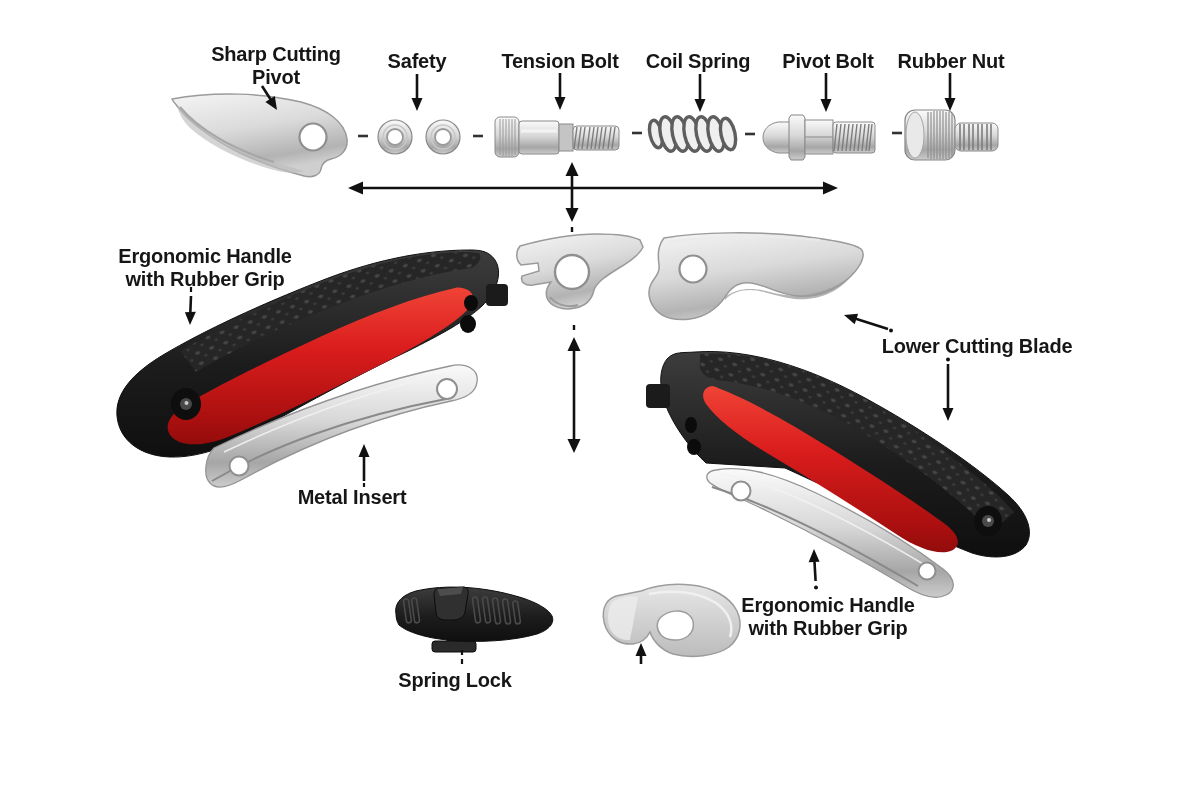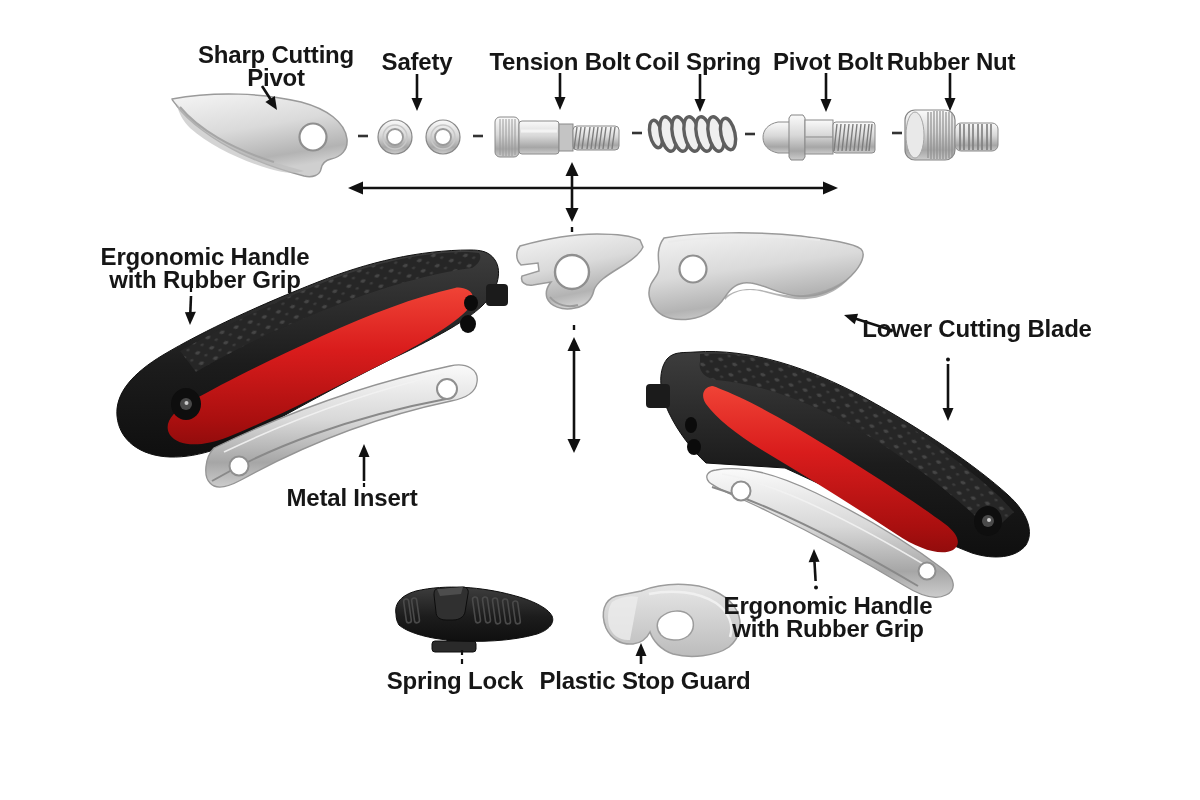--- a/index.html
+++ b/index.html
@@ -9,21 +9,21 @@
     background:var(--background,#ffffff);
     overflow:hidden;
     font-family:"Liberation Sans",sans-serif;
   }
   .stage svg{position:absolute;left:0;top:0;}
   .label{
     position:absolute;
     transform:translate(-50%,-50%);
     text-align:center;
     font-weight:700;
-    font-size:24px;
+    font-size:20px;
     line-height:23px;
     letter-spacing:-0.2px;
     white-space:nowrap;
     color:var(--text,#161616);
   }
   .label span{display:block;}
   .arrow-line{stroke:var(--arrow,#111111);fill:none;}
   .arrow-head{fill:var(--arrow,#111111);stroke:none;}
   .arrow-dot{fill:var(--arrow,#111111);}
 </style>
@@ -307,27 +307,24 @@
   <div class="label" style="left:951px;top:61px">
     <span>Rubber Nut</span>
   </div>
   <div class="label" style="left:205px;top:268px">
     <span>Ergonomic Handle</span>
     <span>with Rubber Grip</span>
   </div>
   <div class="label" style="left:352px;top:497px">
     <span>Metal Insert</span>
   </div>
-  <div class="label" style="left:977px;top:328px">
+  <div class="label" style="left:977px;top:346px">
     <span>Lower Cutting Blade</span>
   </div>
   <div class="label" style="left:828px;top:617px">
     <span>Ergonomic Handle</span>
     <span>with Rubber Grip</span>
   </div>
   <div class="label" style="left:455px;top:680px">
     <span>Spring Lock</span>
   </div>
-  <div class="label" style="left:645px;top:680px">
-    <span>Plastic Stop Guard</span>
-  </div>
 
 </div>
 
 </body></html>

